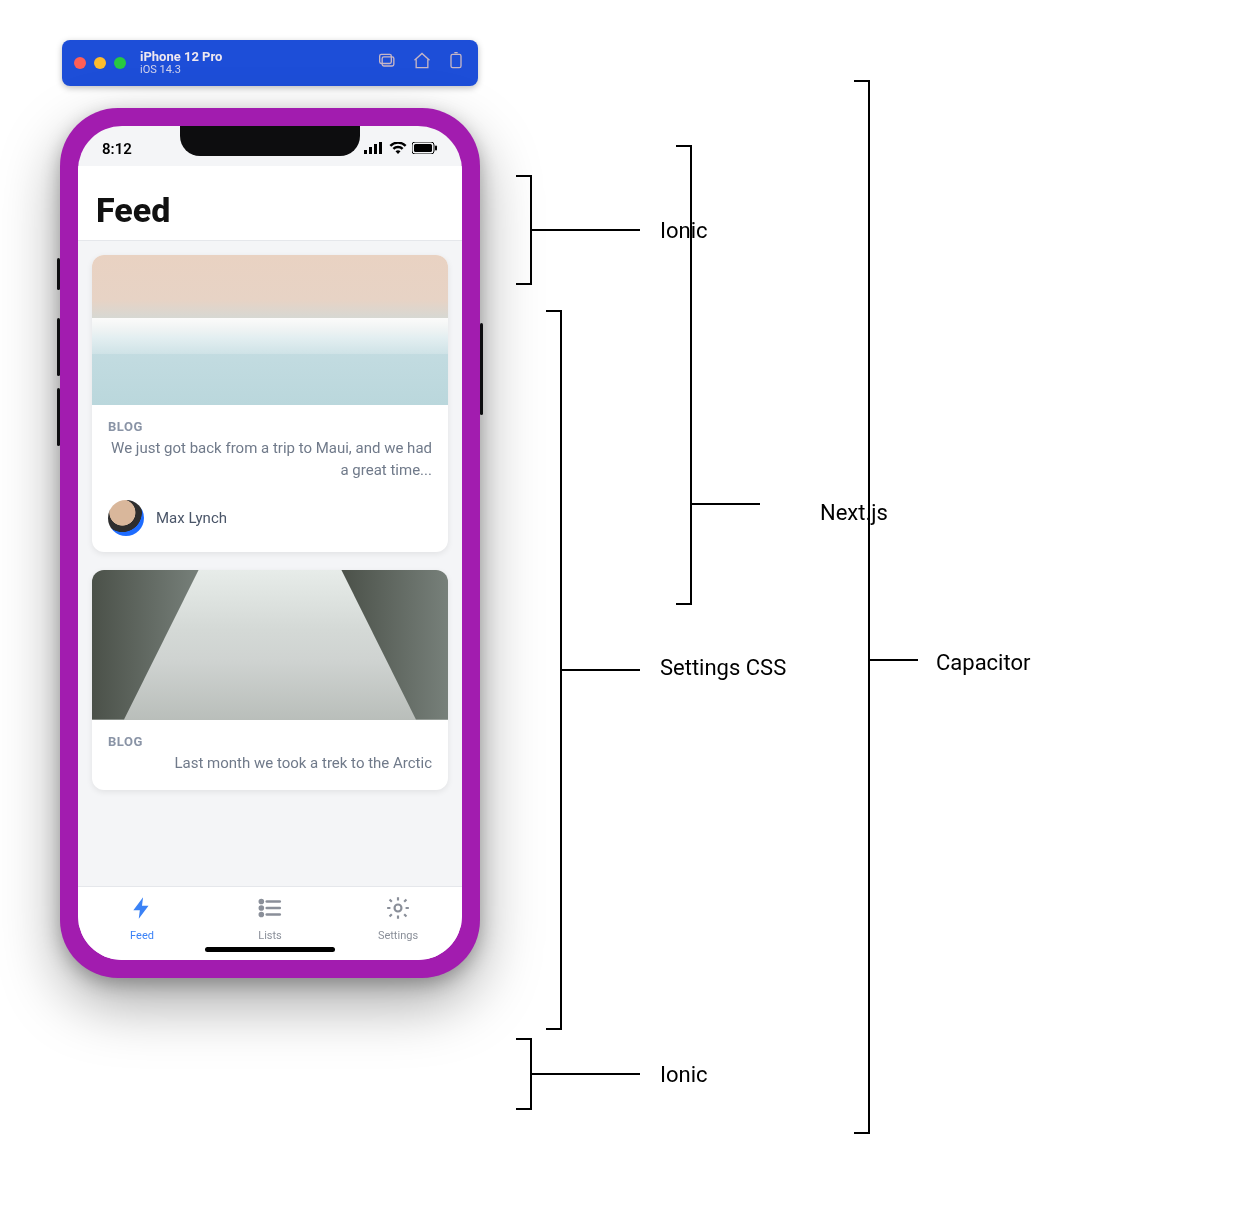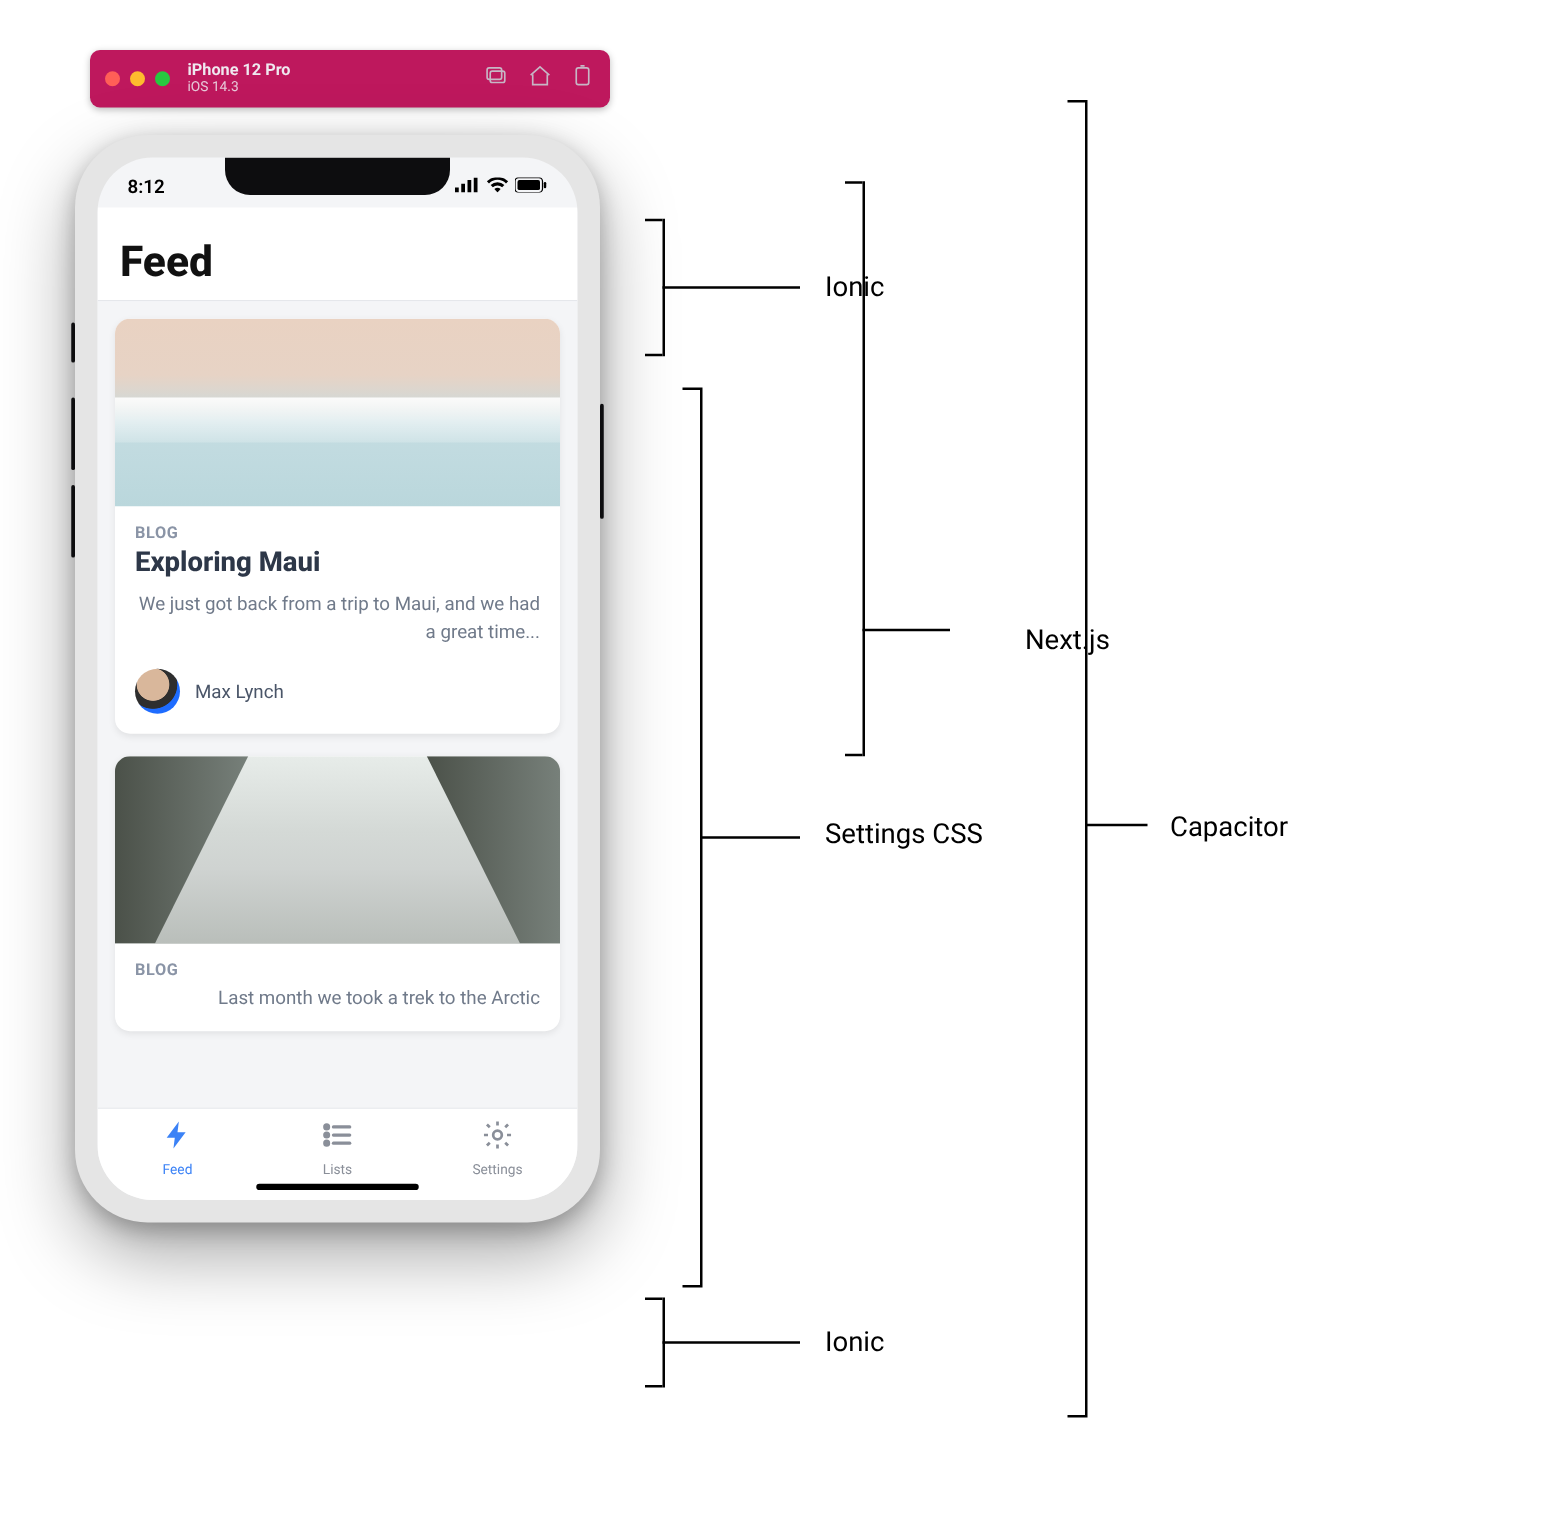--- a/index.html
+++ b/index.html
@@ -11,42 +11,42 @@
   position: relative;
 }
 .stage {
   position: absolute;
   left: 60px;
   top: 40px;
 }
 .simulator-bar {
   width: 416px;
   height: 46px;
-  background: #be185d;
+  background: #1d4ed8;
   border-radius: 8px;
   display: flex;
   align-items: center;
   padding: 0 12px;
   box-shadow: 0 2px 6px rgba(0,0,0,.25);
   margin-bottom: 22px;
-  margin-left: 12px;
+  margin-left: 2px;
 }
 .traffic { display:flex; gap:8px; margin-right:14px; }
 .dot { width:12px; height:12px; border-radius:50%; }
 .dot.red{background:#ff5f57;} .dot.yellow{background:#febc2e;} .dot.green{background:#28c840;}
 .device-info { color:#efe8ef; line-height:1.1; }
 .device-name { font-size:13px; font-weight:700; }
 .device-os { font-size:11px; opacity:.85; }
 .bar-icons { margin-left:auto; display:flex; gap:14px; color:#c7b6c5; }
 .bar-icons svg { width:20px; height:20px; }
 
 .phone {
   width: 420px;
   height: 870px;
-  background:#e5e5e5;
+  background:#a21caf;
   border-radius: 58px;
   padding: 18px;
   position: relative;
   box-shadow: 0 25px 60px rgba(0,0,0,.35), 0 6px 18px rgba(0,0,0,.25);
 }
 .side-btn { position:absolute; background:#0d0d0f; border-radius:2px; }
 .sb-left1 { left:-3px; top:150px; width:3px; height:32px; }
 .sb-left2 { left:-3px; top:210px; width:3px; height:58px; }
 .sb-left3 { left:-3px; top:280px; width:3px; height:58px; }
 .sb-right { right:-3px; top:215px; width:3px; height:92px; }
@@ -197,21 +197,20 @@
 
       <div class="header">
         <h1>Feed</h1>
       </div>
 
       <div class="content">
         <div class="card">
           <div class="card-img beach"></div>
           <div class="card-body">
             <div class="eyebrow">BLOG</div>
-            <div class="card-title">Exploring Maui</div>
             <div class="excerpt">We just got back from a trip to Maui, and we had a great time...</div>
             <div class="author">
               <div class="avatar"></div>
               <div class="author-name">Max Lynch</div>
             </div>
           </div>
         </div>
 
         <div class="card">
           <div class="card-img snow"></div>

